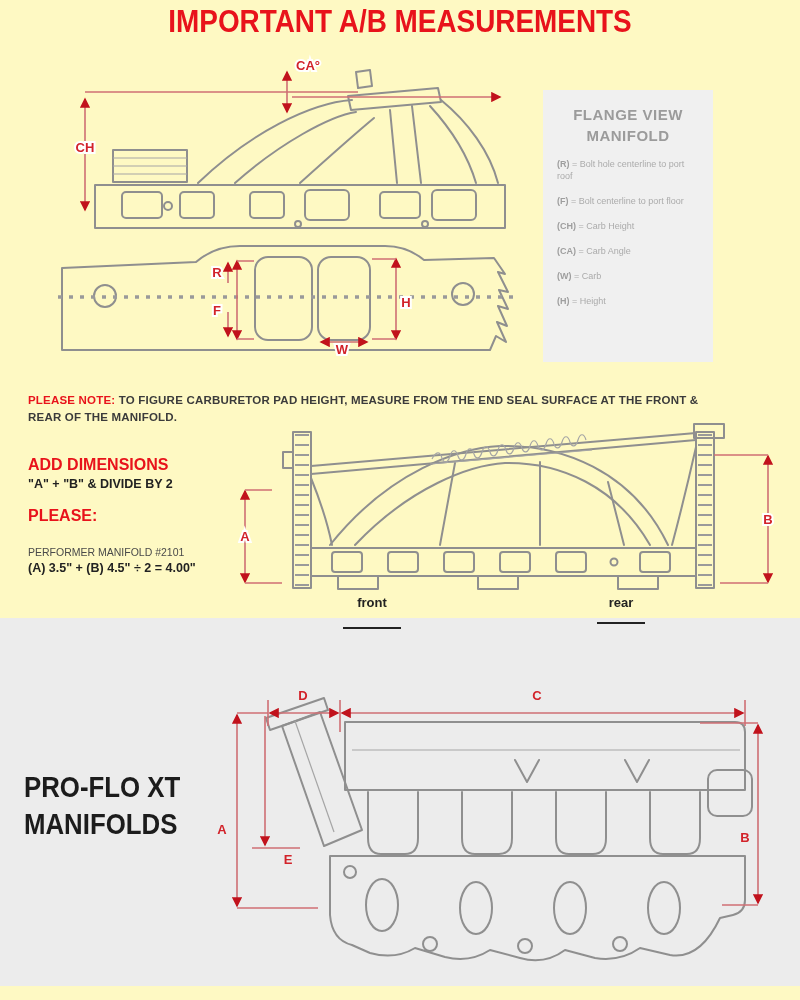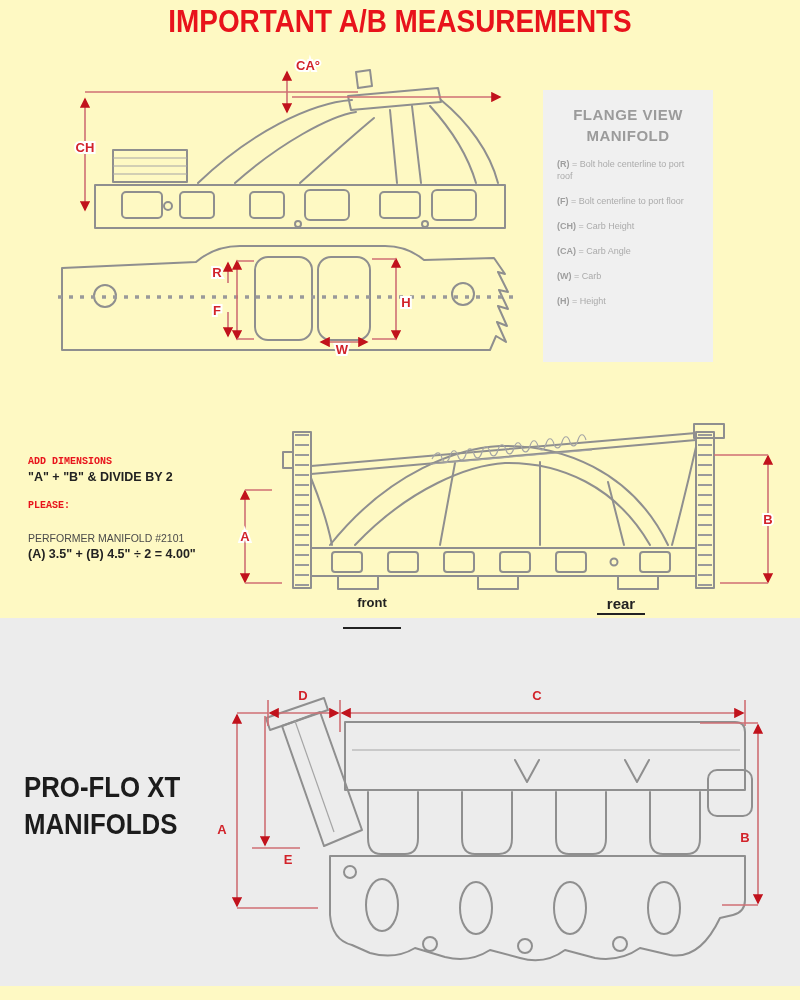--- a/index.html
+++ b/index.html
@@ -17,29 +17,29 @@
              font-size:15px;line-height:21px;letter-spacing:0.5px;}
   .leg-list{margin-top:12px;padding:0 12px 0 14px;}
   .leg-item{font-size:9px;line-height:12px;color:#ababab;margin-bottom:13px;}
   .leg-key{font-weight:bold;color:#9e9e9e;}
 
   
   .note{position:absolute;left:28px;top:392px;width:684px;font-size:11.5px;line-height:17px;
         color:#3b3b3b;font-weight:bold;letter-spacing:0.2px;}
   .note .lead{color:#e8131b;}
   .instr{position:absolute;left:28px;top:456px;width:210px;}
-  .instr .red{color:#e8131b;font-weight:bold;font-size:10px;font-family:Liberation Mono, monospace;}
+  .instr .red{color:#e8131b;font-weight:bold;font-size:16px;}
   .instr .blk{color:#222;font-weight:bold;font-size:12.5px;margin-top:3px;}
   .instr .gry{color:#4a4a4a;font-size:10.5px;margin-top:21px;}
   .instr .gap{height:16px;}
 
   .front-label{position:absolute;left:343px;top:595px;width:58px;text-align:center;
     font-weight:bold;font-size:13px;color:#222;border-bottom:2px solid #222;padding-bottom:17px;}
   .rear-label{position:absolute;left:597px;top:595px;width:48px;text-align:center;
-    font-weight:bold;font-size:15px;color:#222;border-bottom:2px solid #222;padding-bottom:1px;}
+    font-weight:bold;font-size:13px;color:#222;border-bottom:2px solid #222;padding-bottom:12px;}
 
   .proflo{position:absolute;left:24px;top:768px;font-size:30px;line-height:37px;
           font-weight:bold;color:#1c1c1c;transform:scaleX(0.86);transform-origin:left top;
           white-space:nowrap;}
 
   
   .g{stroke:#8f8f8f;stroke-width:2;fill:none;stroke-linejoin:round;stroke-linecap:round;}
   .g1{stroke:#a5a5a5;stroke-width:1.2;fill:none;}
   .dim{stroke:#cf6f74;stroke-width:1.6;fill:none;}
   .dimlbl{font-family:"Liberation Sans",sans-serif;font-weight:bold;font-size:13px;
@@ -222,20 +222,24 @@
         <span class="leg-key">(W)</span>
         <span>= Carb</span>
       </div>
       <div class="leg-item">
         <span class="leg-key">(H)</span>
         <span>= Height</span>
       </div>
     </div>
   </div>
 
+  <div class="note">
+    <span class="lead">PLEASE NOTE:</span>
+    <span>TO FIGURE CARBURETOR PAD HEIGHT, MEASURE FROM THE END SEAL SURFACE AT THE FRONT &amp; REAR OF THE MANIFOLD.</span>
+  </div>
 
   <div class="instr">
     <div class="red">ADD DIMENSIONS</div>
     <div class="blk">"A" + "B" &amp; DIVIDE BY 2</div>
     <div class="gap"></div>
     <div class="red">PLEASE:</div>
     <div class="gry">PERFORMER MANIFOLD #2101</div>
     <div class="blk">(A) 3.5" + (B) 4.5" ÷ 2 = 4.00"</div>
   </div>
 

